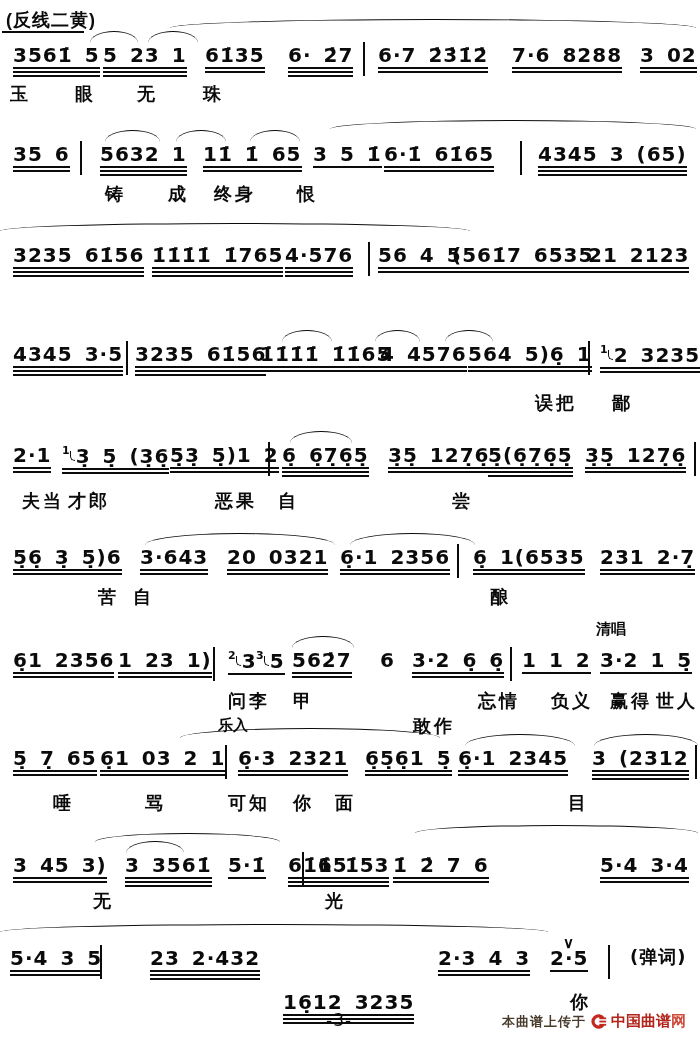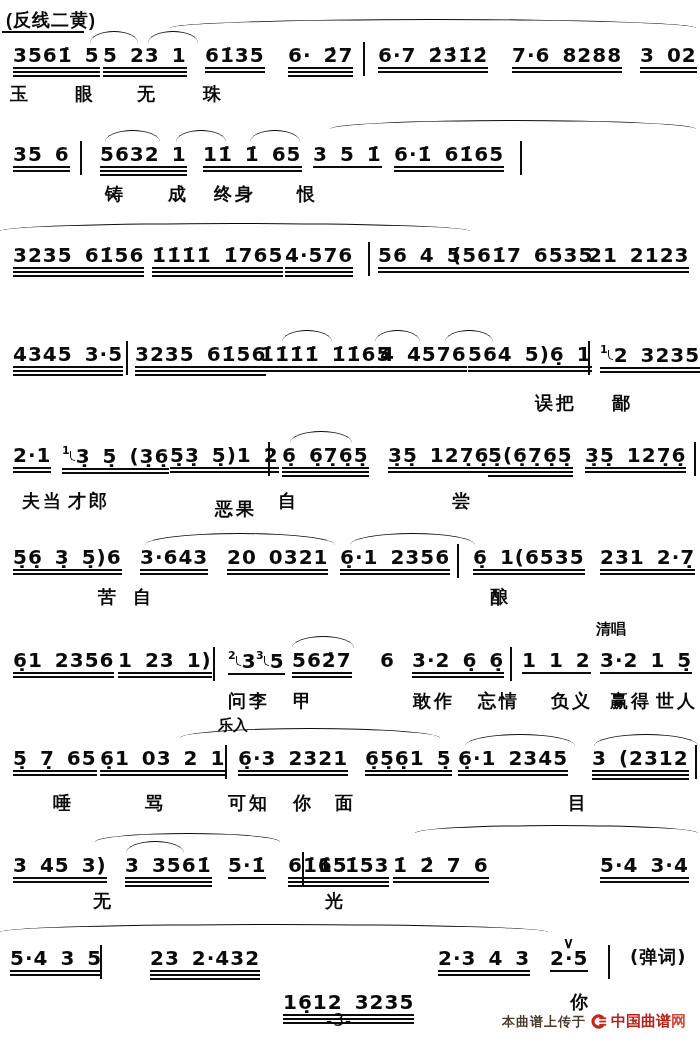--- a/index.html
+++ b/index.html
@@ -99,25 +99,26 @@
         <div class="ul" style="height: 10.2px;"></div>
       </div>
       <div class="grp" style="left: 203px; top: 144px;">
         <span class="nt">11̇ 1̇ 65</span>
         <div class="ul" style="height: 6px;"></div>
       </div>
       <div class="grp" style="left: 313px; top: 144px;">
         <span class="nt">3 5 1̇</span>
         <div class="ul" style="height: 1.8px;"></div>
       </div>
-      <div class="grp" style="left: 394px; top: 144px;">
+      <div class="grp" style="left: 384px; top: 144px;">
         <span class="nt">6·1̇ 61̇65</span>
         <div class="ul" style="height: 6px;"></div>
       </div>
       <div class="grp" style="left: 538px; top: 144px;">
+        <span class="nt">4345 3 (65)</span>
         <div class="ul" style="height: 10.2px;"></div>
       </div>
       <div class="bar" style="left: 80px; top: 141px; height: 34px;"></div>
       <div class="bar" style="left: 520px; top: 141px; height: 34px;"></div>
       <div class="arc" style="left: 105px; top: 130px; width: 55px; height: 11px;"></div>
       <div class="arc" style="left: 176px; top: 130px; width: 50px; height: 11px;"></div>
       <div class="arc" style="left: 250px; top: 130px; width: 50px; height: 11px;"></div>
       <div class="arc" style="left: 330px; top: 120px; width: 366px; height: 8px;"></div>
       <div class="lyr" style="left: 105px; top: 182px;">铸</div>
       <div class="lyr" style="left: 168px; top: 182px;">成</div>
@@ -206,21 +207,21 @@
       </div>
       <div class="grp" style="left: 585px; top: 445px;">
         <span class="nt">3̣5̣ 127̣6̣</span>
         <div class="ul" style="height: 6px;"></div>
       </div>
       <div class="bar" style="left: 268px; top: 442px; height: 34px;"></div>
       <div class="bar" style="left: 694px; top: 442px; height: 34px;"></div>
       <div class="arc" style="left: 290px; top: 431px; width: 62px; height: 11px;"></div>
       <div class="lyr" style="left: 22px; top: 489px;">夫当</div>
       <div class="lyr" style="left: 68px; top: 489px;">才郎</div>
-      <div class="lyr" style="left: 215px; top: 489px; margin-top: 8px;">恶果</div>
+      <div class="lyr" style="left: 215px; top: 489px;">恶果</div>
       <div class="lyr" style="left: 278px; top: 489px;">自</div>
       <div class="lyr" style="left: 452px; top: 489px;">尝</div>
       <div class="grp" style="left: 13px; top: 547px;">
         <span class="nt">5̣6̣ 3̣ 5̣)6</span>
         <div class="ul" style="height: 6px;"></div>
       </div>
       <div class="grp" style="left: 140px; top: 547px;">
         <span class="nt">3·643</span>
         <div class="ul" style="height: 6px;"></div>
       </div>
@@ -279,21 +280,21 @@
       </div>
       <div class="grp" style="left: 600px; top: 650px;">
         <span class="nt">3·2 1 5̣</span>
         <div class="ul" style="height: 1.8px;"></div>
       </div>
       <div class="bar" style="left: 213px; top: 647px; height: 34px;"></div>
       <div class="bar" style="left: 510px; top: 647px; height: 34px;"></div>
       <div class="arc" style="left: 292px; top: 636px; width: 62px; height: 11px;"></div>
       <div class="lyr" style="left: 228px; top: 689px;">问李</div>
       <div class="lyr" style="left: 293px; top: 689px;">甲</div>
-      <div class="lyr" style="left: 413px; top: 689px;">敢作</div>
+      <div class="lyr" style="left: 413px; top: 714px;">敢作</div>
       <div class="lyr" style="left: 478px; top: 689px;">忘情</div>
       <div class="lyr" style="left: 551px; top: 689px;">负义</div>
       <div class="lyr" style="left: 610px; top: 689px;">赢得</div>
       <div class="lyr" style="left: 656px; top: 689px;">世人</div>
       <div class="ann" style="left: 218px; top: 716px;">乐入</div>
       <div class="grp" style="left: 13px; top: 748px;">
         <span class="nt">5̣ 7̣ 65</span>
         <div class="ul" style="height: 6px;"></div>
       </div>
       <div class="grp" style="left: 100px; top: 748px;">

